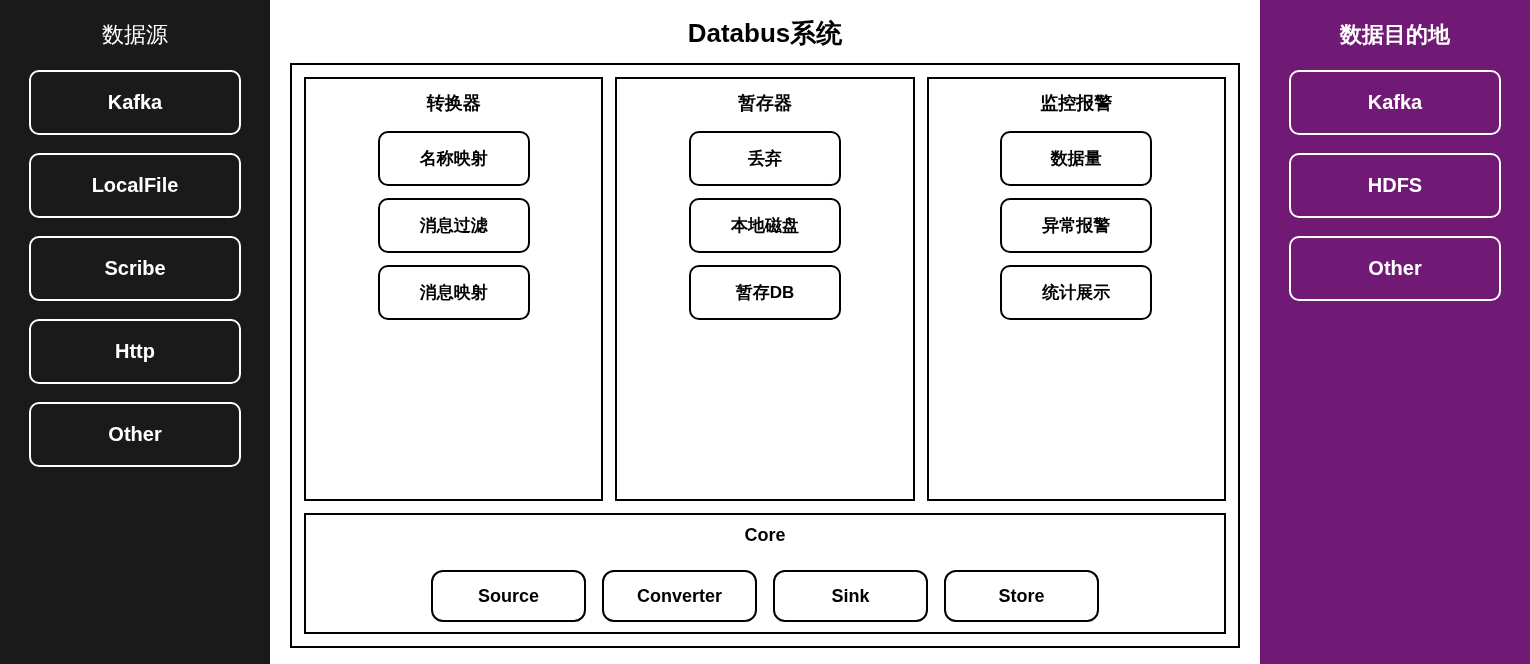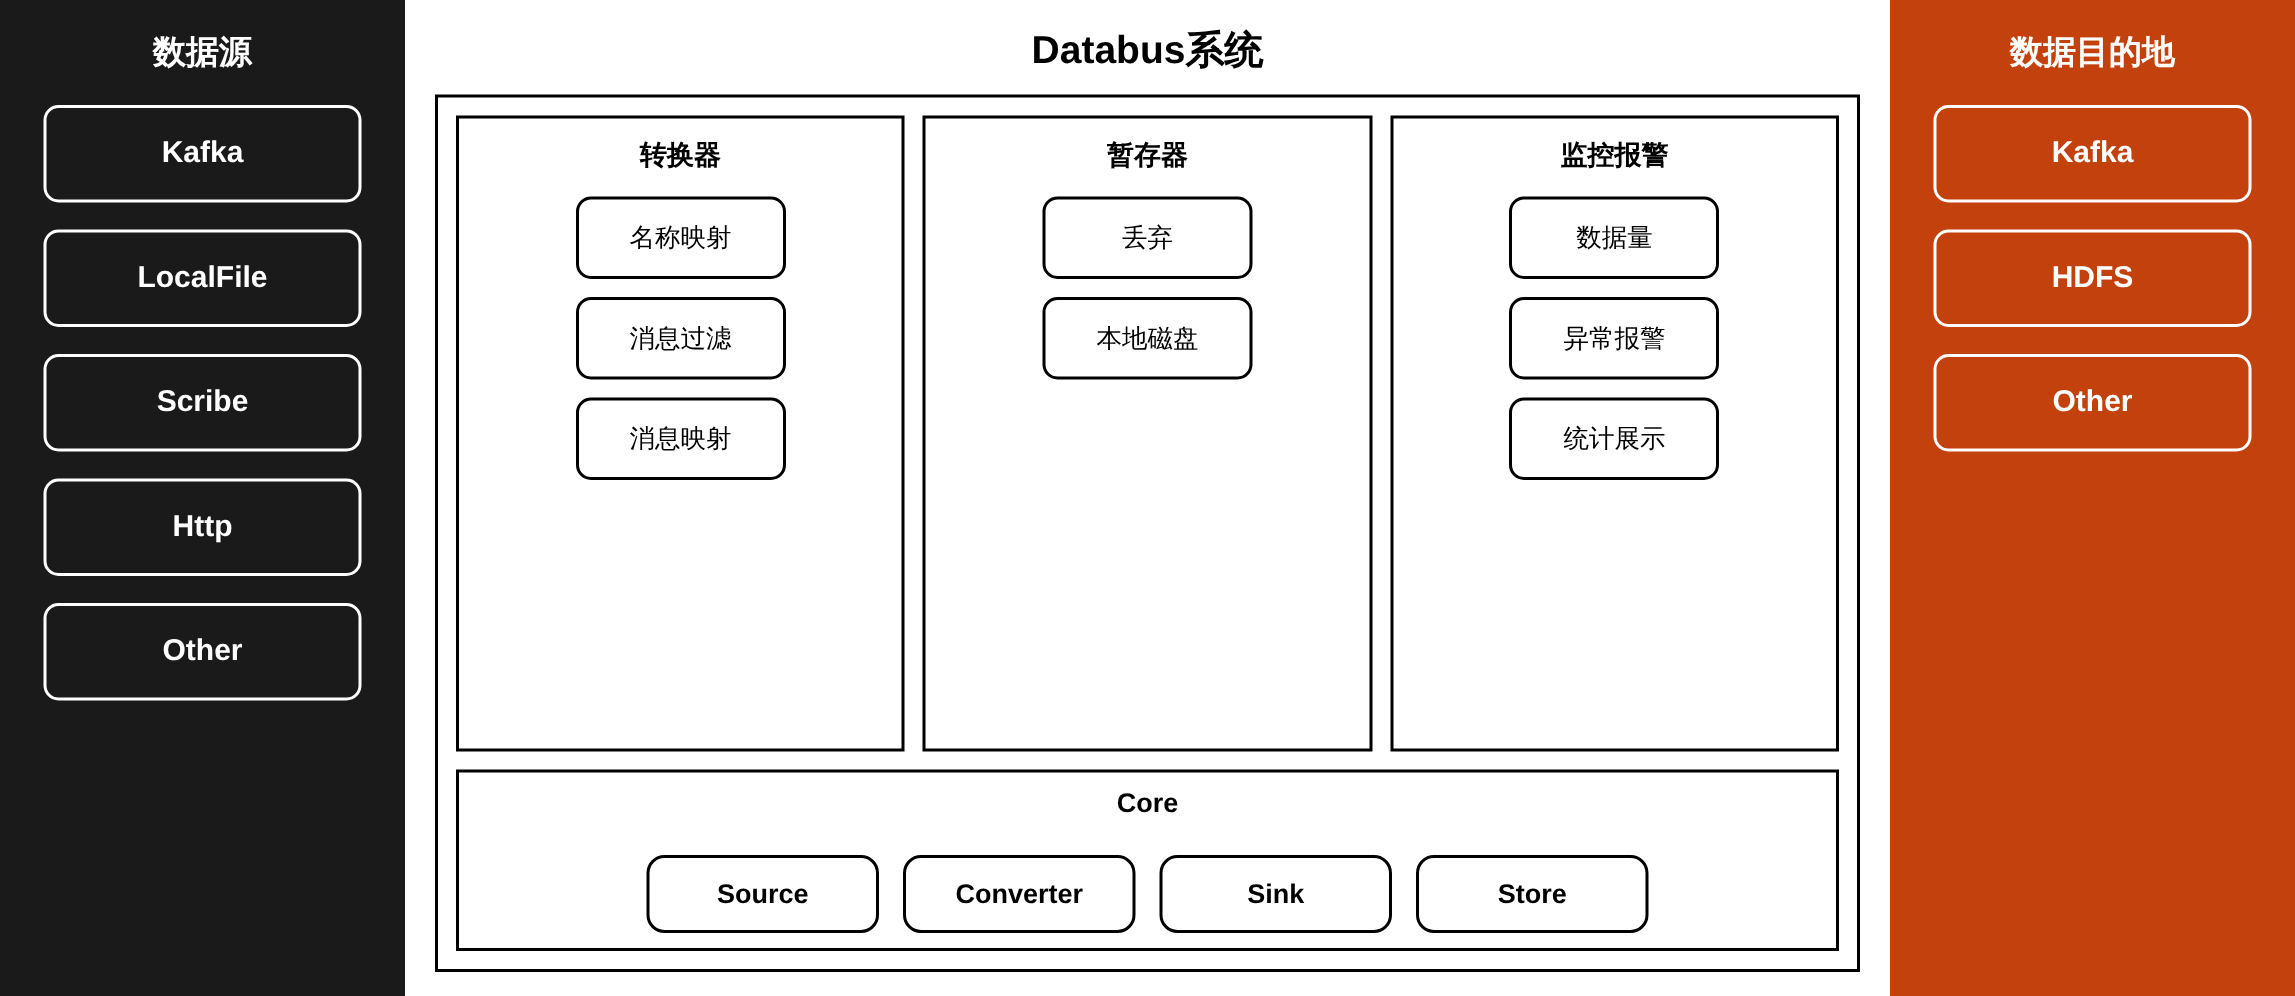--- a/index.html
+++ b/index.html
@@ -18,27 +18,27 @@
       background: #1a1a1a;
       display: flex;
       flex-direction: column;
       align-items: center;
       padding: 20px 10px;
     }
 
     .left-panel .panel-title {
       color: #fff;
       font-size: 22px;
-      font-weight: bold;
+      font-weight: normal;
       margin-bottom: 20px;
     }
 
     .right-panel {
       width: 270px;
-      background: #c2410c;
+      background: #701a75;
       display: flex;
       flex-direction: column;
       align-items: center;
       padding: 20px 10px;
     }
 
     .right-panel .panel-title {
       color: #fff;
       font-size: 22px;
       font-weight: bold;
@@ -106,27 +106,27 @@
     .sub-box-title {
       font-size: 18px;
       font-weight: bold;
       color: #000;
       margin-bottom: 4px;
     }
 
     .inner-box {
       border: 2px solid #000;
       border-radius: 10px;
-      width: 140px;
+      width: 152px;
       height: 55px;
       display: flex;
       align-items: center;
       justify-content: center;
       font-size: 17px;
-      font-weight: normal;
+      font-weight: bold;
       color: #000;
       background: #fff;
     }
 
     .bottom-section {
       border: 2px solid #000;
       display: flex;
       flex-direction: column;
       align-items: center;
       padding: 10px;
@@ -182,20 +182,21 @@
         <div class="sub-box-title">转换器</div>
         <div class="inner-box">名称映射</div>
         <div class="inner-box">消息过滤</div>
         <div class="inner-box">消息映射</div>
       </div>
 
       <div class="sub-box">
         <div class="sub-box-title">暂存器</div>
         <div class="inner-box">丢弃</div>
         <div class="inner-box">本地磁盘</div>
+        <div class="inner-box">暂存DB</div>
       </div>
 
       <div class="sub-box">
         <div class="sub-box-title">监控报警</div>
         <div class="inner-box">数据量</div>
         <div class="inner-box">异常报警</div>
         <div class="inner-box">统计展示</div>
       </div>
     </div>
 

